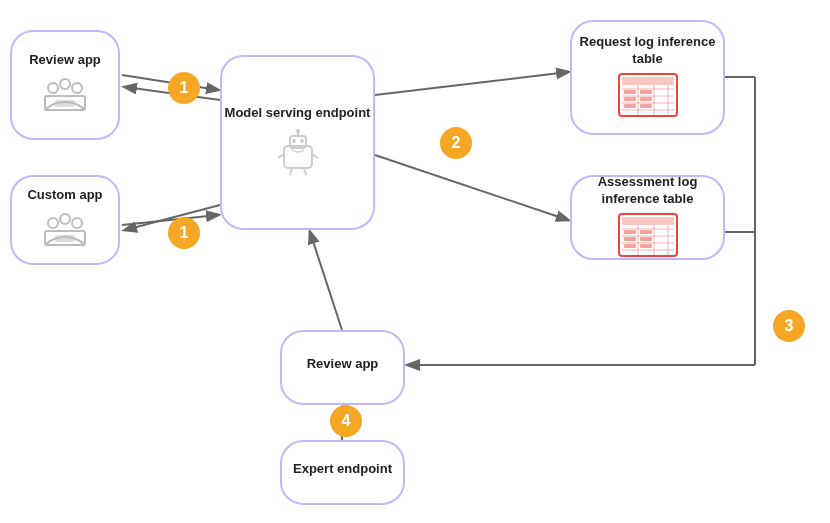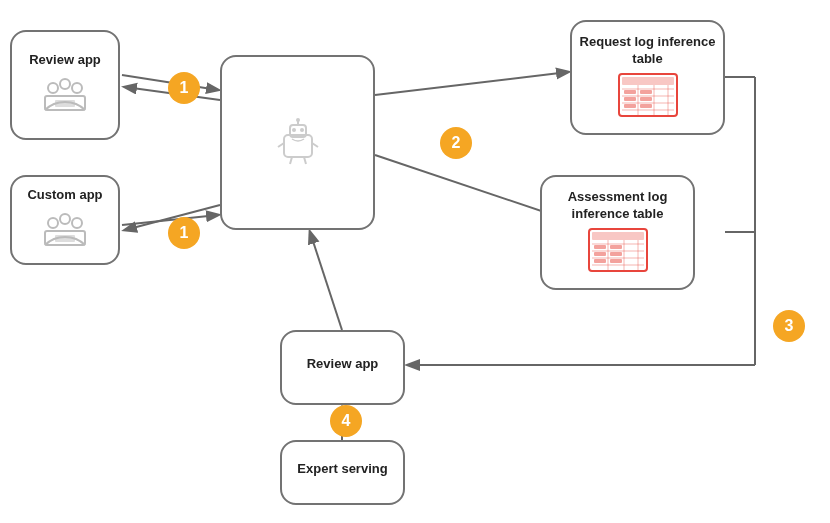--- a/index.html
+++ b/index.html
@@ -14,22 +14,22 @@
 
     .diagram-container {
       width: 830px;
       height: 523px;
       position: relative;
     }
 
     
     .box {
       position: absolute;
-      border: 2px solid #737373;
-      border-radius: 16px;
+      border: 2px solid #c4b5fd;
+      border-radius: 23px;
       background: #fff;
       display: flex;
       flex-direction: column;
       align-items: center;
       justify-content: center;
       text-align: center;
     }
 
     .box-label {
       font-size: 13px;
@@ -155,20 +155,21 @@
         <rect x="15" y="26" width="20" height="7" rx="1" fill="#ddd"></rect>
         <circle cx="13" cy="14" r="5" stroke="#bbb" stroke-width="2" fill="none"></circle>
         <circle cx="37" cy="14" r="5" stroke="#bbb" stroke-width="2" fill="none"></circle>
         <circle cx="25" cy="10" r="5" stroke="#bbb" stroke-width="2" fill="none"></circle>
         <path d="M5 36 Q13 28 25 28 Q37 28 45 36" stroke="#bbb" stroke-width="2" fill="none"></path>
       </svg>
     </div>
   </div>
 
   <div class="box box-medium" style="left:220px; top:55px; width:155px; height:175px;">
+    <div class="box-label">Model serving endpoint</div>
     <div class="robot-icon">
       <svg viewBox="0 0 48 48" fill="none" xmlns="http://www.w3.org/2000/svg">
 
         <rect x="10" y="18" width="28" height="22" rx="4" stroke="#ccc" stroke-width="2" fill="none"></rect>
 
         <rect x="16" y="8" width="16" height="12" rx="3" stroke="#ccc" stroke-width="2" fill="none"></rect>
 
         <line x1="24" y1="8" x2="24" y2="4" stroke="#ccc" stroke-width="2"></line>
         <circle cx="24" cy="3" r="2" fill="#ccc"></circle>
 
@@ -203,21 +204,21 @@
         <rect x="6" y="17" width="12" height="4" rx="1" fill="#e8453c" opacity="0.5"></rect>
         <rect x="22" y="17" width="12" height="4" rx="1" fill="#e8453c" opacity="0.5"></rect>
         <rect x="6" y="24" width="12" height="4" rx="1" fill="#e8453c" opacity="0.5"></rect>
         <rect x="22" y="24" width="12" height="4" rx="1" fill="#e8453c" opacity="0.5"></rect>
         <rect x="6" y="31" width="12" height="4" rx="1" fill="#e8453c" opacity="0.5"></rect>
         <rect x="22" y="31" width="12" height="4" rx="1" fill="#e8453c" opacity="0.5"></rect>
       </svg>
     </div>
   </div>
 
-  <div class="box box-table" style="left:540px; top:175px; width:155px; height:115px;">
+  <div class="box box-table" style="left:570px; top:175px; width:155px; height:85px;">
     <div class="box-label">Assessment log inference table</div>
     <div>
       <svg width="60" height="44" viewBox="0 0 60 44" fill="none">
         <rect x="1" y="1" width="58" height="42" rx="3" stroke="#e8453c" stroke-width="2" fill="none"></rect>
         <rect x="4" y="4" width="52" height="8" rx="1" fill="#e8453c" opacity="0.3"></rect>
         <line x1="4" y1="16" x2="56" y2="16" stroke="#e8453c" stroke-width="1" opacity="0.4"></line>
         <line x1="4" y1="23" x2="56" y2="23" stroke="#e8453c" stroke-width="1" opacity="0.4"></line>
         <line x1="4" y1="30" x2="56" y2="30" stroke="#e8453c" stroke-width="1" opacity="0.4"></line>
         <line x1="4" y1="37" x2="56" y2="37" stroke="#e8453c" stroke-width="1" opacity="0.4"></line>
         <line x1="20" y1="12" x2="20" y2="42" stroke="#e8453c" stroke-width="1" opacity="0.4"></line>
@@ -231,21 +232,21 @@
         <rect x="22" y="31" width="12" height="4" rx="1" fill="#e8453c" opacity="0.5"></rect>
       </svg>
     </div>
   </div>
 
   <div class="box" style="left:280px; top:330px; width:125px; height:75px;">
     <div class="box-label">Review app</div>
   </div>
 
   <div class="box" style="left:280px; top:440px; width:125px; height:65px;">
-    <div class="box-label">Expert serving</div>
+    <div class="box-label">Expert endpoint</div>
   </div>
 
   <div class="badge" style="left:168px; top:72px;">1</div>
 
   <div class="badge" style="left:168px; top:217px;">1</div>
 
   <div class="badge" style="left:440px; top:127px;">2</div>
 
   <div class="badge" style="left:773px; top:310px;">3</div>
 

